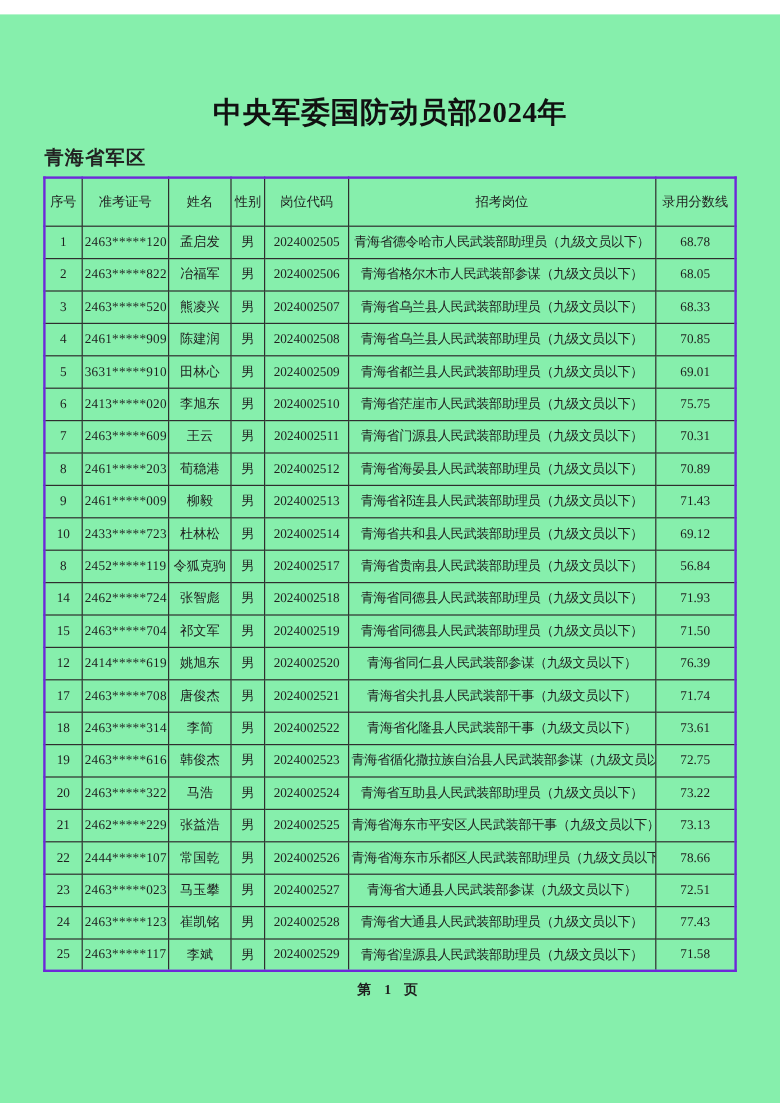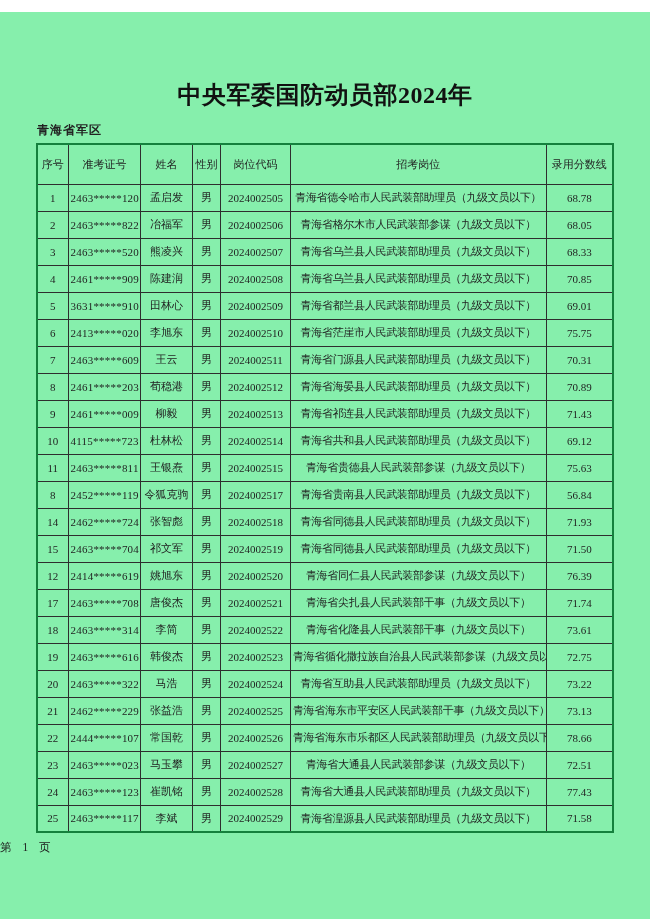--- a/index.html
+++ b/index.html
@@ -6,46 +6,47 @@
   .page {
     width: 650px; height: 919px; background: #86efac; position: relative;
     font-family: "Liberation Serif", "DejaVu Serif", serif;
     color: #1f1f1f; overflow: hidden; margin: 12px auto;
   }
   .title-block {
     padding-top: 68px; text-align: center; font-weight: bold;
     font-size: 24px; line-height: 30px; letter-spacing: 0.5px; color: #111;
   }
   .region {
-    margin: 12px 36px 4px 37px; font-size: 12px; font-weight: bold; color: #222;
+    margin: 12px 36px 4px 37px; font-size: 16px; font-weight: bold; color: #222;
     letter-spacing: 1px;
   }
   table.roster {
     width: 578px; margin: 0 36px; border-collapse: collapse; table-layout: fixed;
-    border: 2px solid #15803d;
+    border: 2px solid #6d28d9;
   }
   table.roster th, table.roster td {
     border: 1px solid #2e2e2e; font-size: 11px; text-align: center;
     padding: 0 2px; overflow: hidden; white-space: nowrap; font-weight: normal;
     color: #1f1f1f;
   }
   thead tr { height: 40px; }
   tbody tr { height: 27px; }
   col.c0 { width: 5.4%; }
   col.c1 { width: 12.6%; }
   col.c2 { width: 9.0%; }
   col.c3 { width: 4.9%; }
   col.c4 { width: 12.1%; }
   col.c5 { width: 44.4%; }
   col.c6 { width: 11.6%; }
   td.col5 { text-align: left; padding-left: 4px; font-size: 10.5px; letter-spacing: -0.3px; }
   td.col1 { letter-spacing: 0.2px; }
   .footer {
-    font-size: 11.5px; margin-top: 7px; color: #1f1f1f;
+    text-align: center; font-size: 11.5px; margin-top: 7px; color: #1f1f1f;
     letter-spacing: 4px;
+    font-weight: bold;
   }
 </style>
 </head>
 <body>
 
 <div class="page">
   <div class="title-block">
     <div>中央军委国防动员部2024年</div>
   </div>
 
@@ -149,37 +150,28 @@
           <td class="col0">9</td>
           <td class="col1">2461*****009</td>
           <td class="col2">柳毅</td>
           <td class="col3">男</td>
           <td class="col4">2024002513</td>
           <td class="col5">青海省祁连县人民武装部助理员（九级文员以下）</td>
           <td class="col6">71.43</td>
         </tr>
         <tr>
           <td class="col0">10</td>
-          <td class="col1">4115*****723</td>
+          <td class="col1">2433*****723</td>
           <td class="col2">杜林松</td>
           <td class="col3">男</td>
           <td class="col4">2024002514</td>
           <td class="col5">青海省共和县人民武装部助理员（九级文员以下）</td>
           <td class="col6">69.12</td>
         </tr>
         <tr>
-          <td class="col0">11</td>
-          <td class="col1">2463*****811</td>
-          <td class="col2">王银焘</td>
-          <td class="col3">男</td>
-          <td class="col4">2024002515</td>
-          <td class="col5">青海省贵德县人民武装部参谋（九级文员以下）</td>
-          <td class="col6">75.63</td>
-        </tr>
-        <tr>
           <td class="col0">8</td>
           <td class="col1">2452*****119</td>
           <td class="col2">令狐克驹</td>
           <td class="col3">男</td>
           <td class="col4">2024002517</td>
           <td class="col5">青海省贵南县人民武装部助理员（九级文员以下）</td>
           <td class="col6">56.84</td>
         </tr>
         <tr>
           <td class="col0">14</td>

